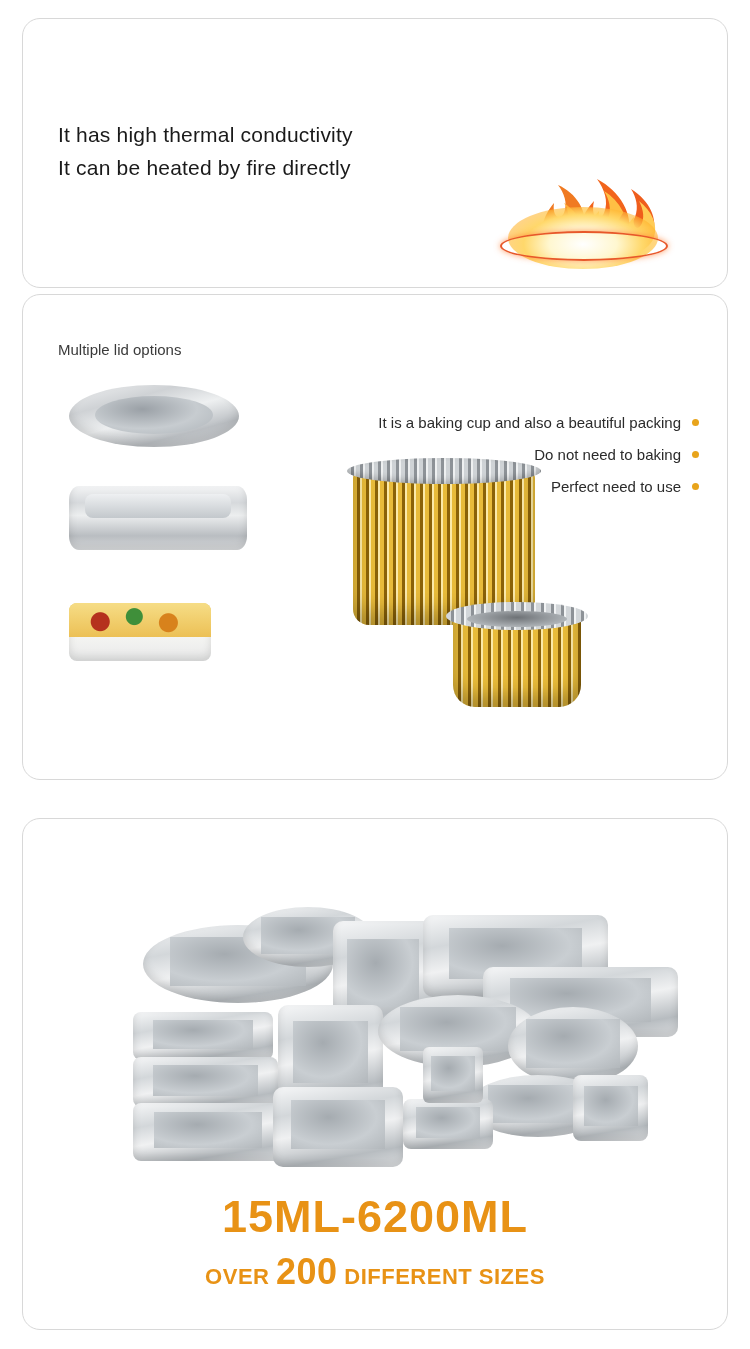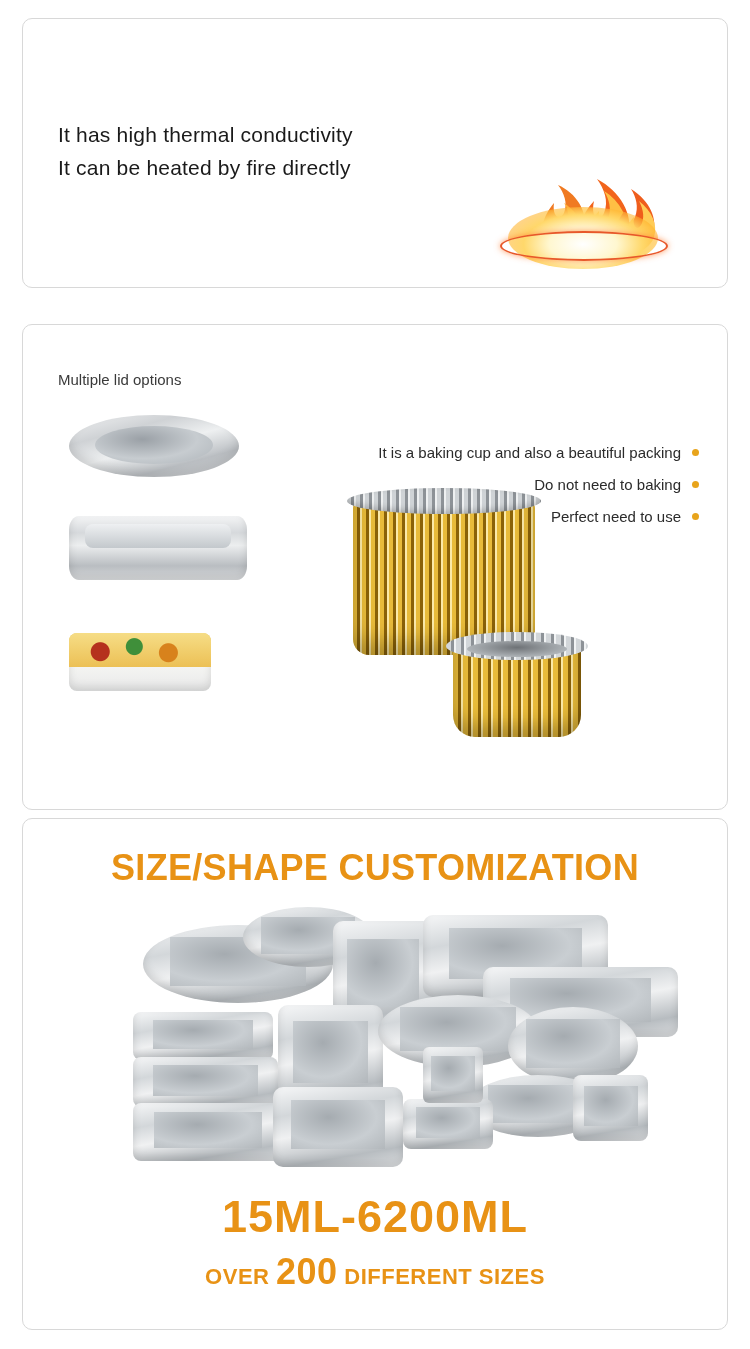--- a/index.html
+++ b/index.html
@@ -13,21 +13,21 @@
     width: 750px; height: 1349px;
     position: relative;
     background: #fff;
     overflow: hidden;
   }
 
   .card {
     position: absolute;
     background: #ffffff;
     border: 1px solid #d8d8d8;
-    border-radius: 10px;
+    border-radius: 18px;
     overflow: hidden;
   }
 
   
   #card-thermal { left: 22px; top: 18px; width: 706px; height: 270px; }
   .thermal-text {
     position: absolute;
     left: 35px; top: 100px;
     font-size: 21px;
     color: #1a1a1a;
@@ -52,21 +52,21 @@
   .flame-ring {
     position: absolute;
     left: 22px; top: 72px;
     width: 168px; height: 30px;
     border: 2.5px solid #e8582a;
     border-radius: 50%;
     box-shadow: 0 0 6px rgba(255,120,40,.7);
   }
 
   
-  #card-multi { left: 22px; top: 324px; width: 706px; height: 486px; }
+  #card-multi { left: 22px; top: 294px; width: 706px; height: 486px; }
   .lid-label {
     position: absolute;
     left: 35px; top: 46px;
     font-size: 15px;
     color: #3a3a3a;
   }
   .multi-title {
     position: absolute;
     left: 292px; top: 42px;
     font-size: 35px;
@@ -297,21 +297,20 @@
     </div>
     <div class="thumb thumb-printed">
       <div class="printed-box"></div>
     </div>
 
     <div class="liner-stack"></div>
     <div class="liner-single"></div>
   </div>
 
   <div class="card" id="card-size">
-    <div class="size-title">SIZE/SHAPE CUSTOMIZATION</div>
 
     <div class="trays">
       <div class="tray t1"></div>
       <div class="tray t2"></div>
       <div class="tray t3"></div>
       <div class="tray t4"></div>
       <div class="tray t5"></div>
       <div class="tray t6"></div>
       <div class="tray t7"></div>
       <div class="tray t8"></div>

